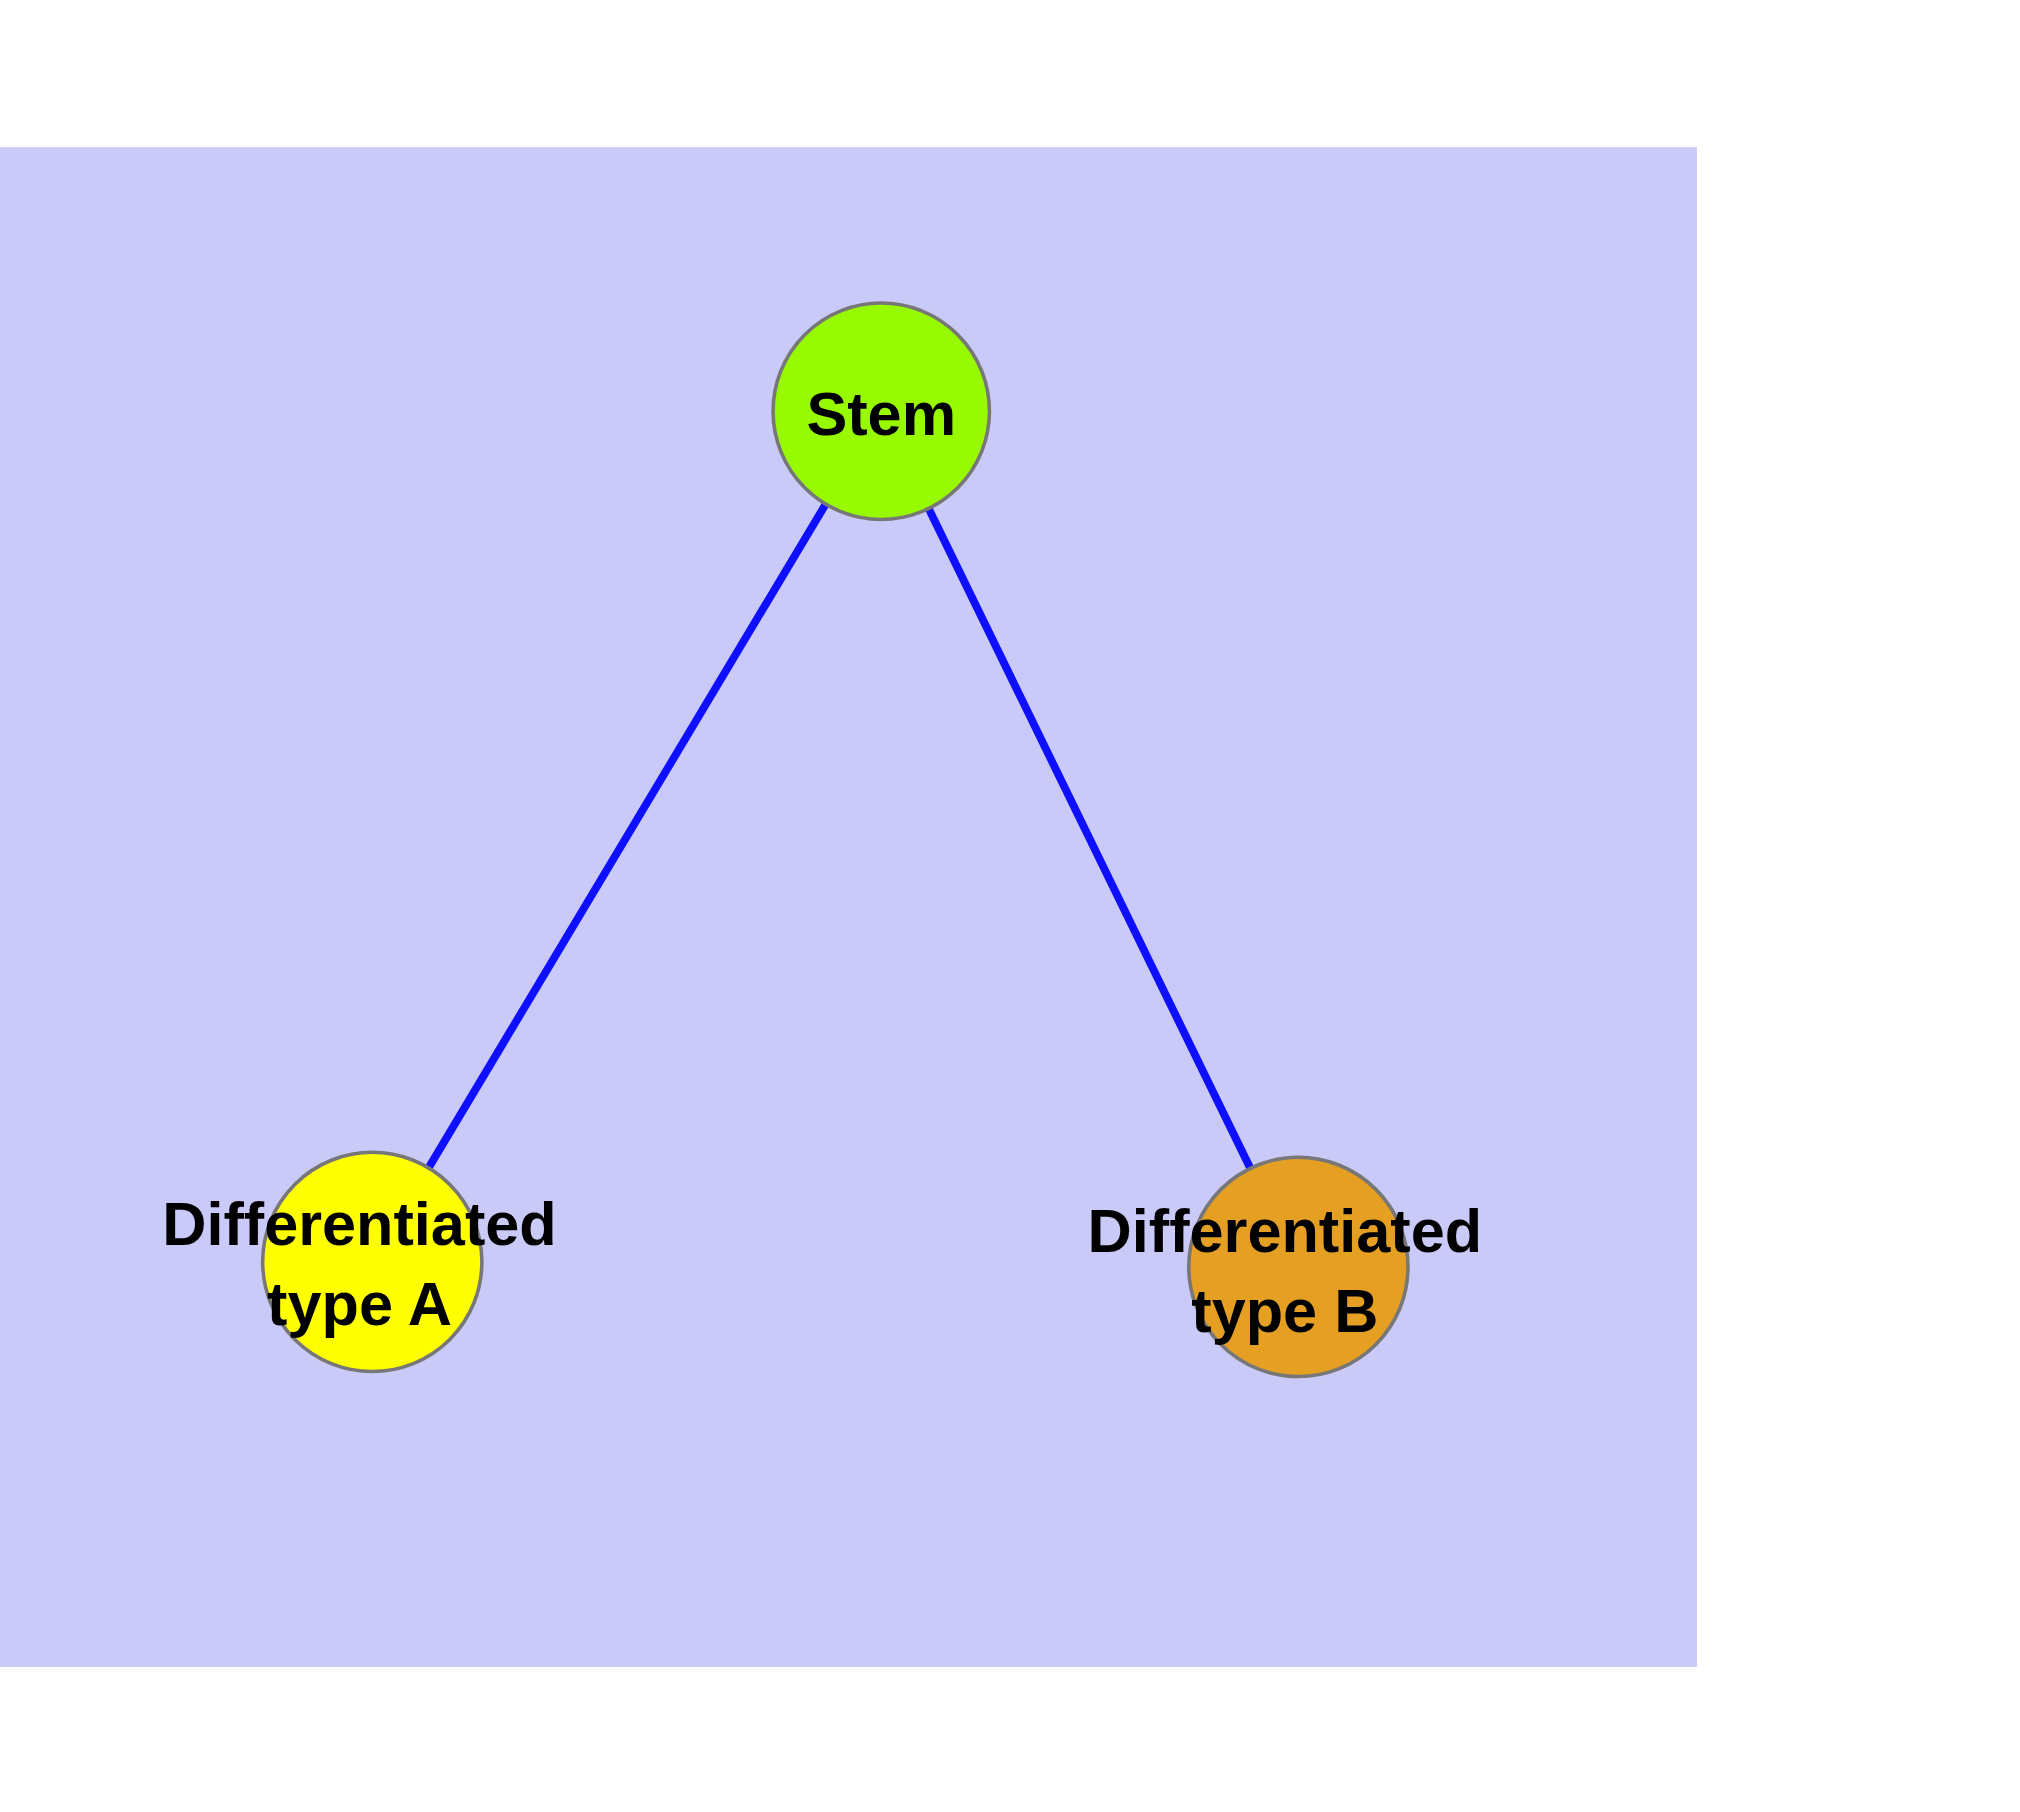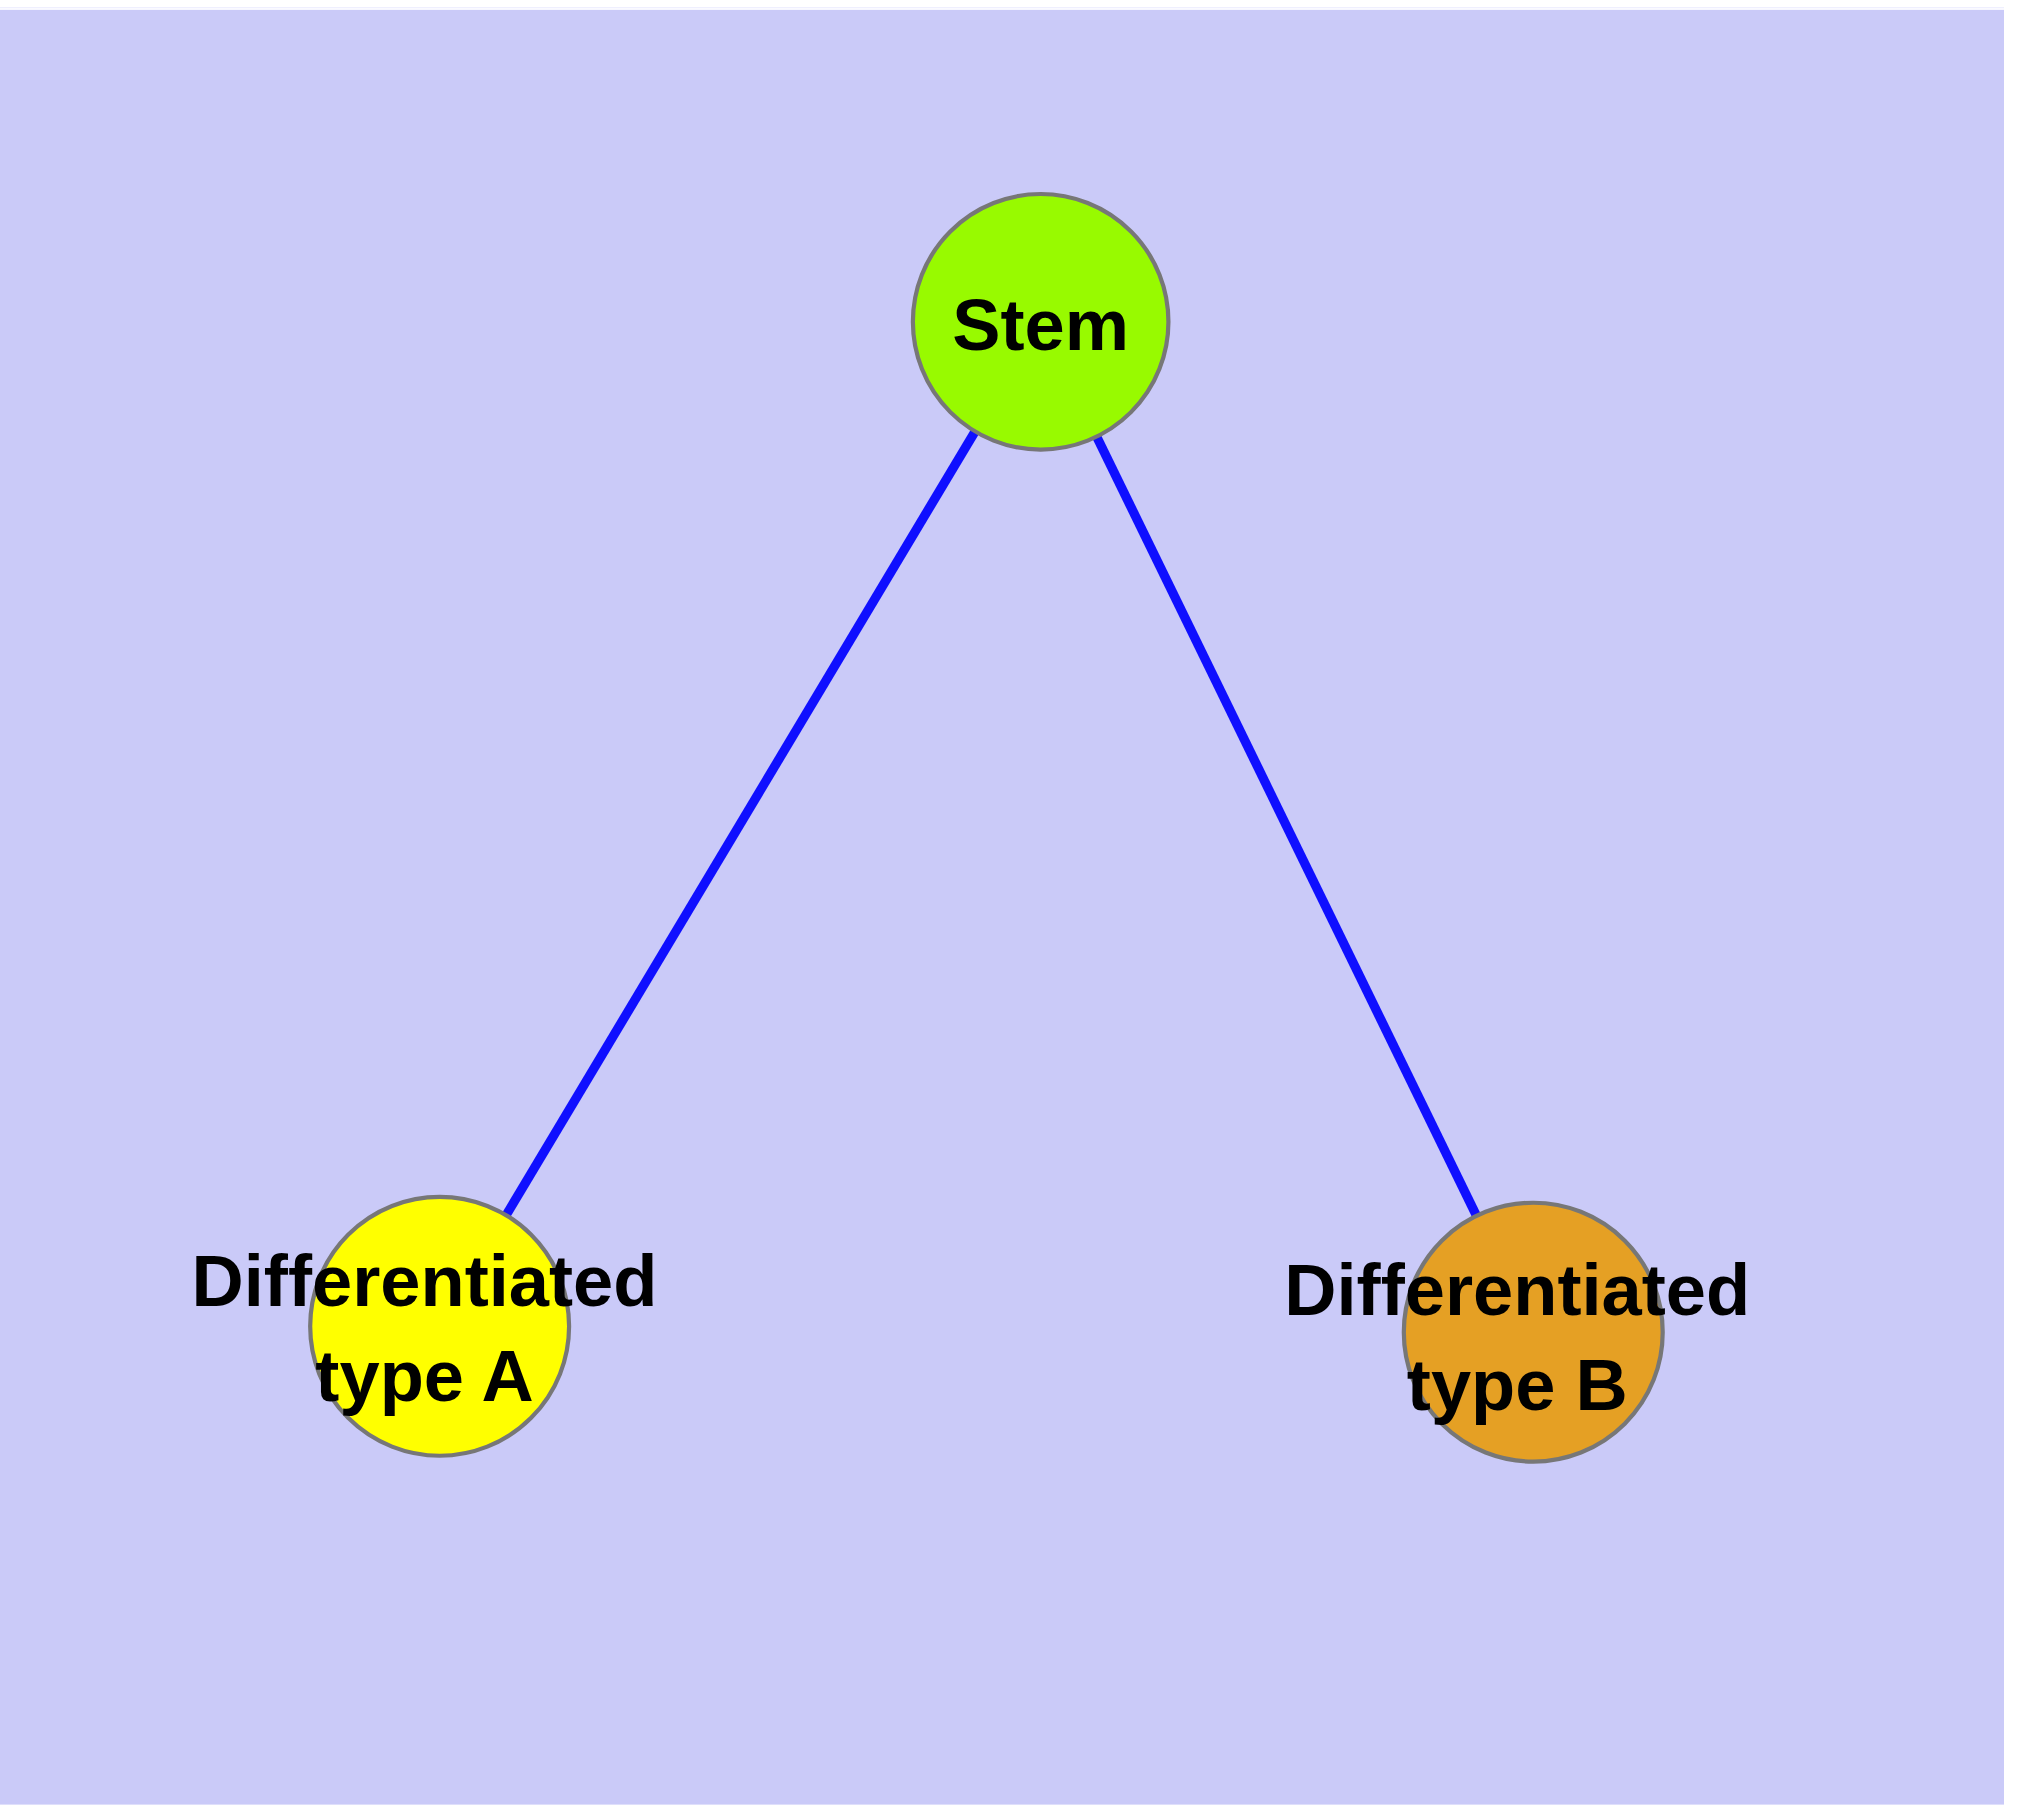--- a/index.html
+++ b/index.html
@@ -2,21 +2,21 @@
 <html style="font-size:13.6px"><head>
 <meta charset="utf-8">
 <style>
   html, body {
     margin: 0;
     padding: 0;
     background: #ffffff;
   }
   .canvas-wrap {
     position: relative;
-    width: 2004px;
+    width: 1697px;
     height: 1812px;
     overflow: hidden;
   }
   svg.diagram {
     display: block;
     width: 100%;
     height: 100%;
   }
   .node-label {
     font-family: "Liberation Sans", "DejaVu Sans", sans-serif;

